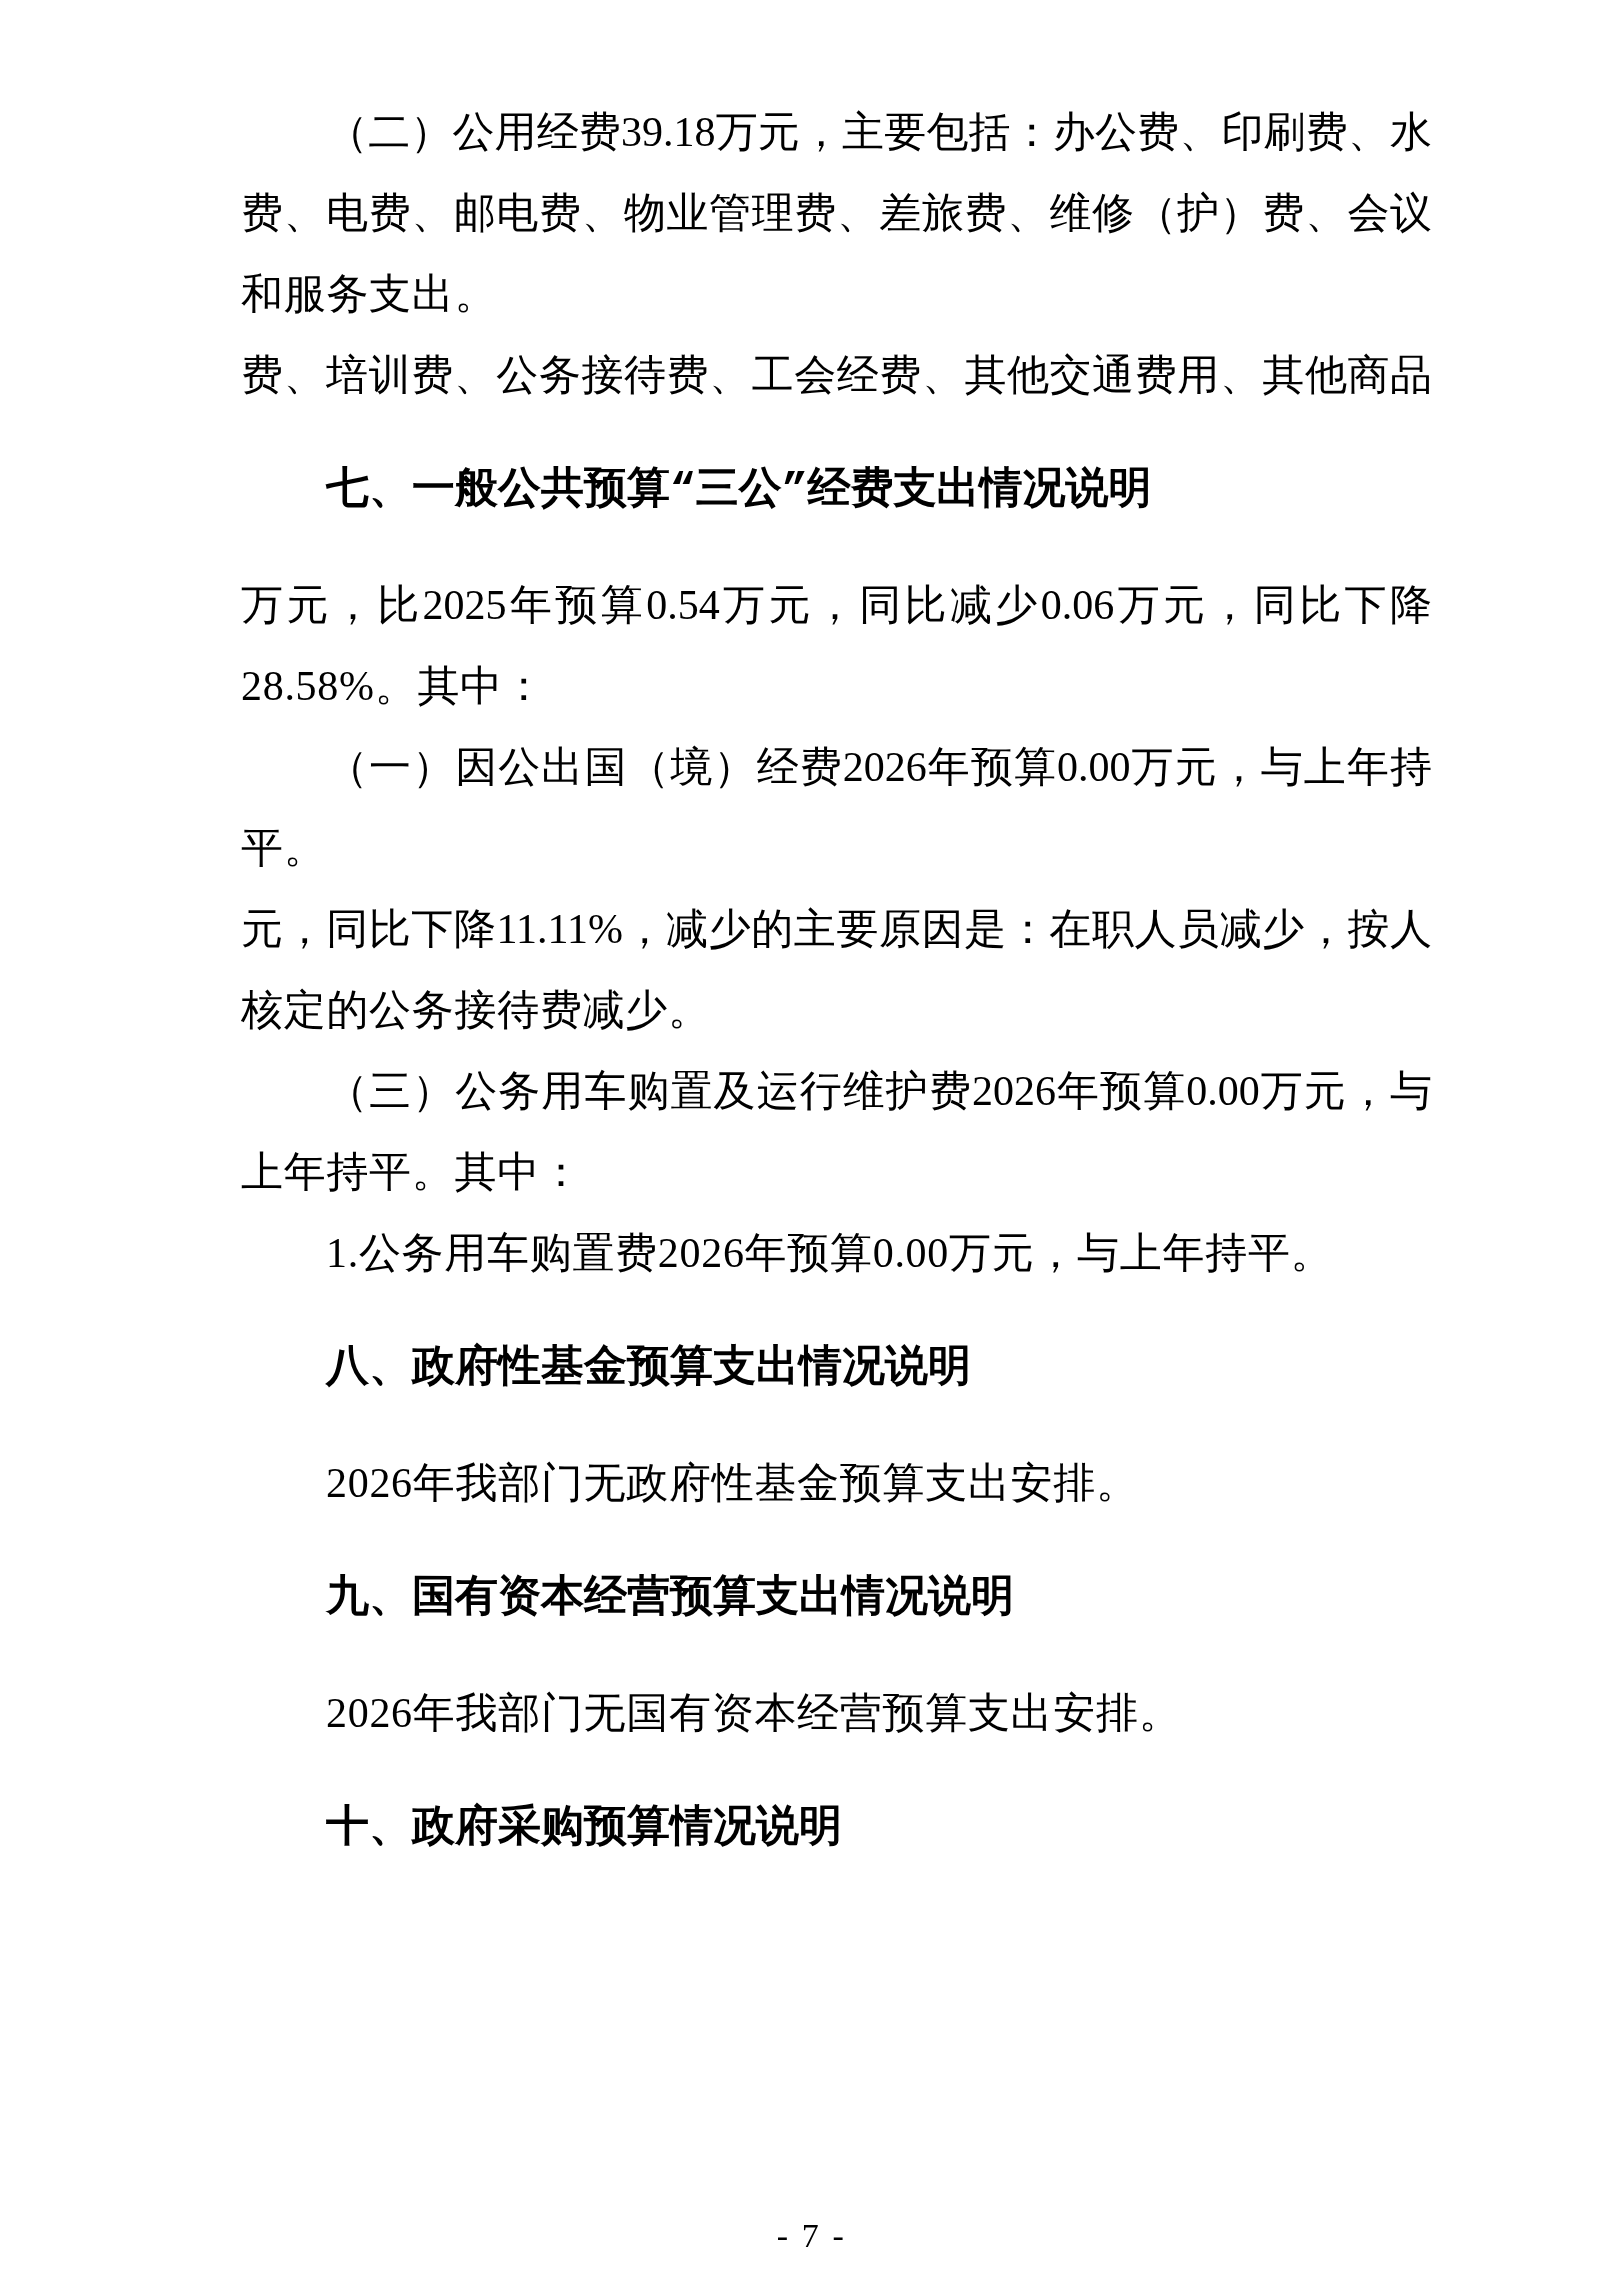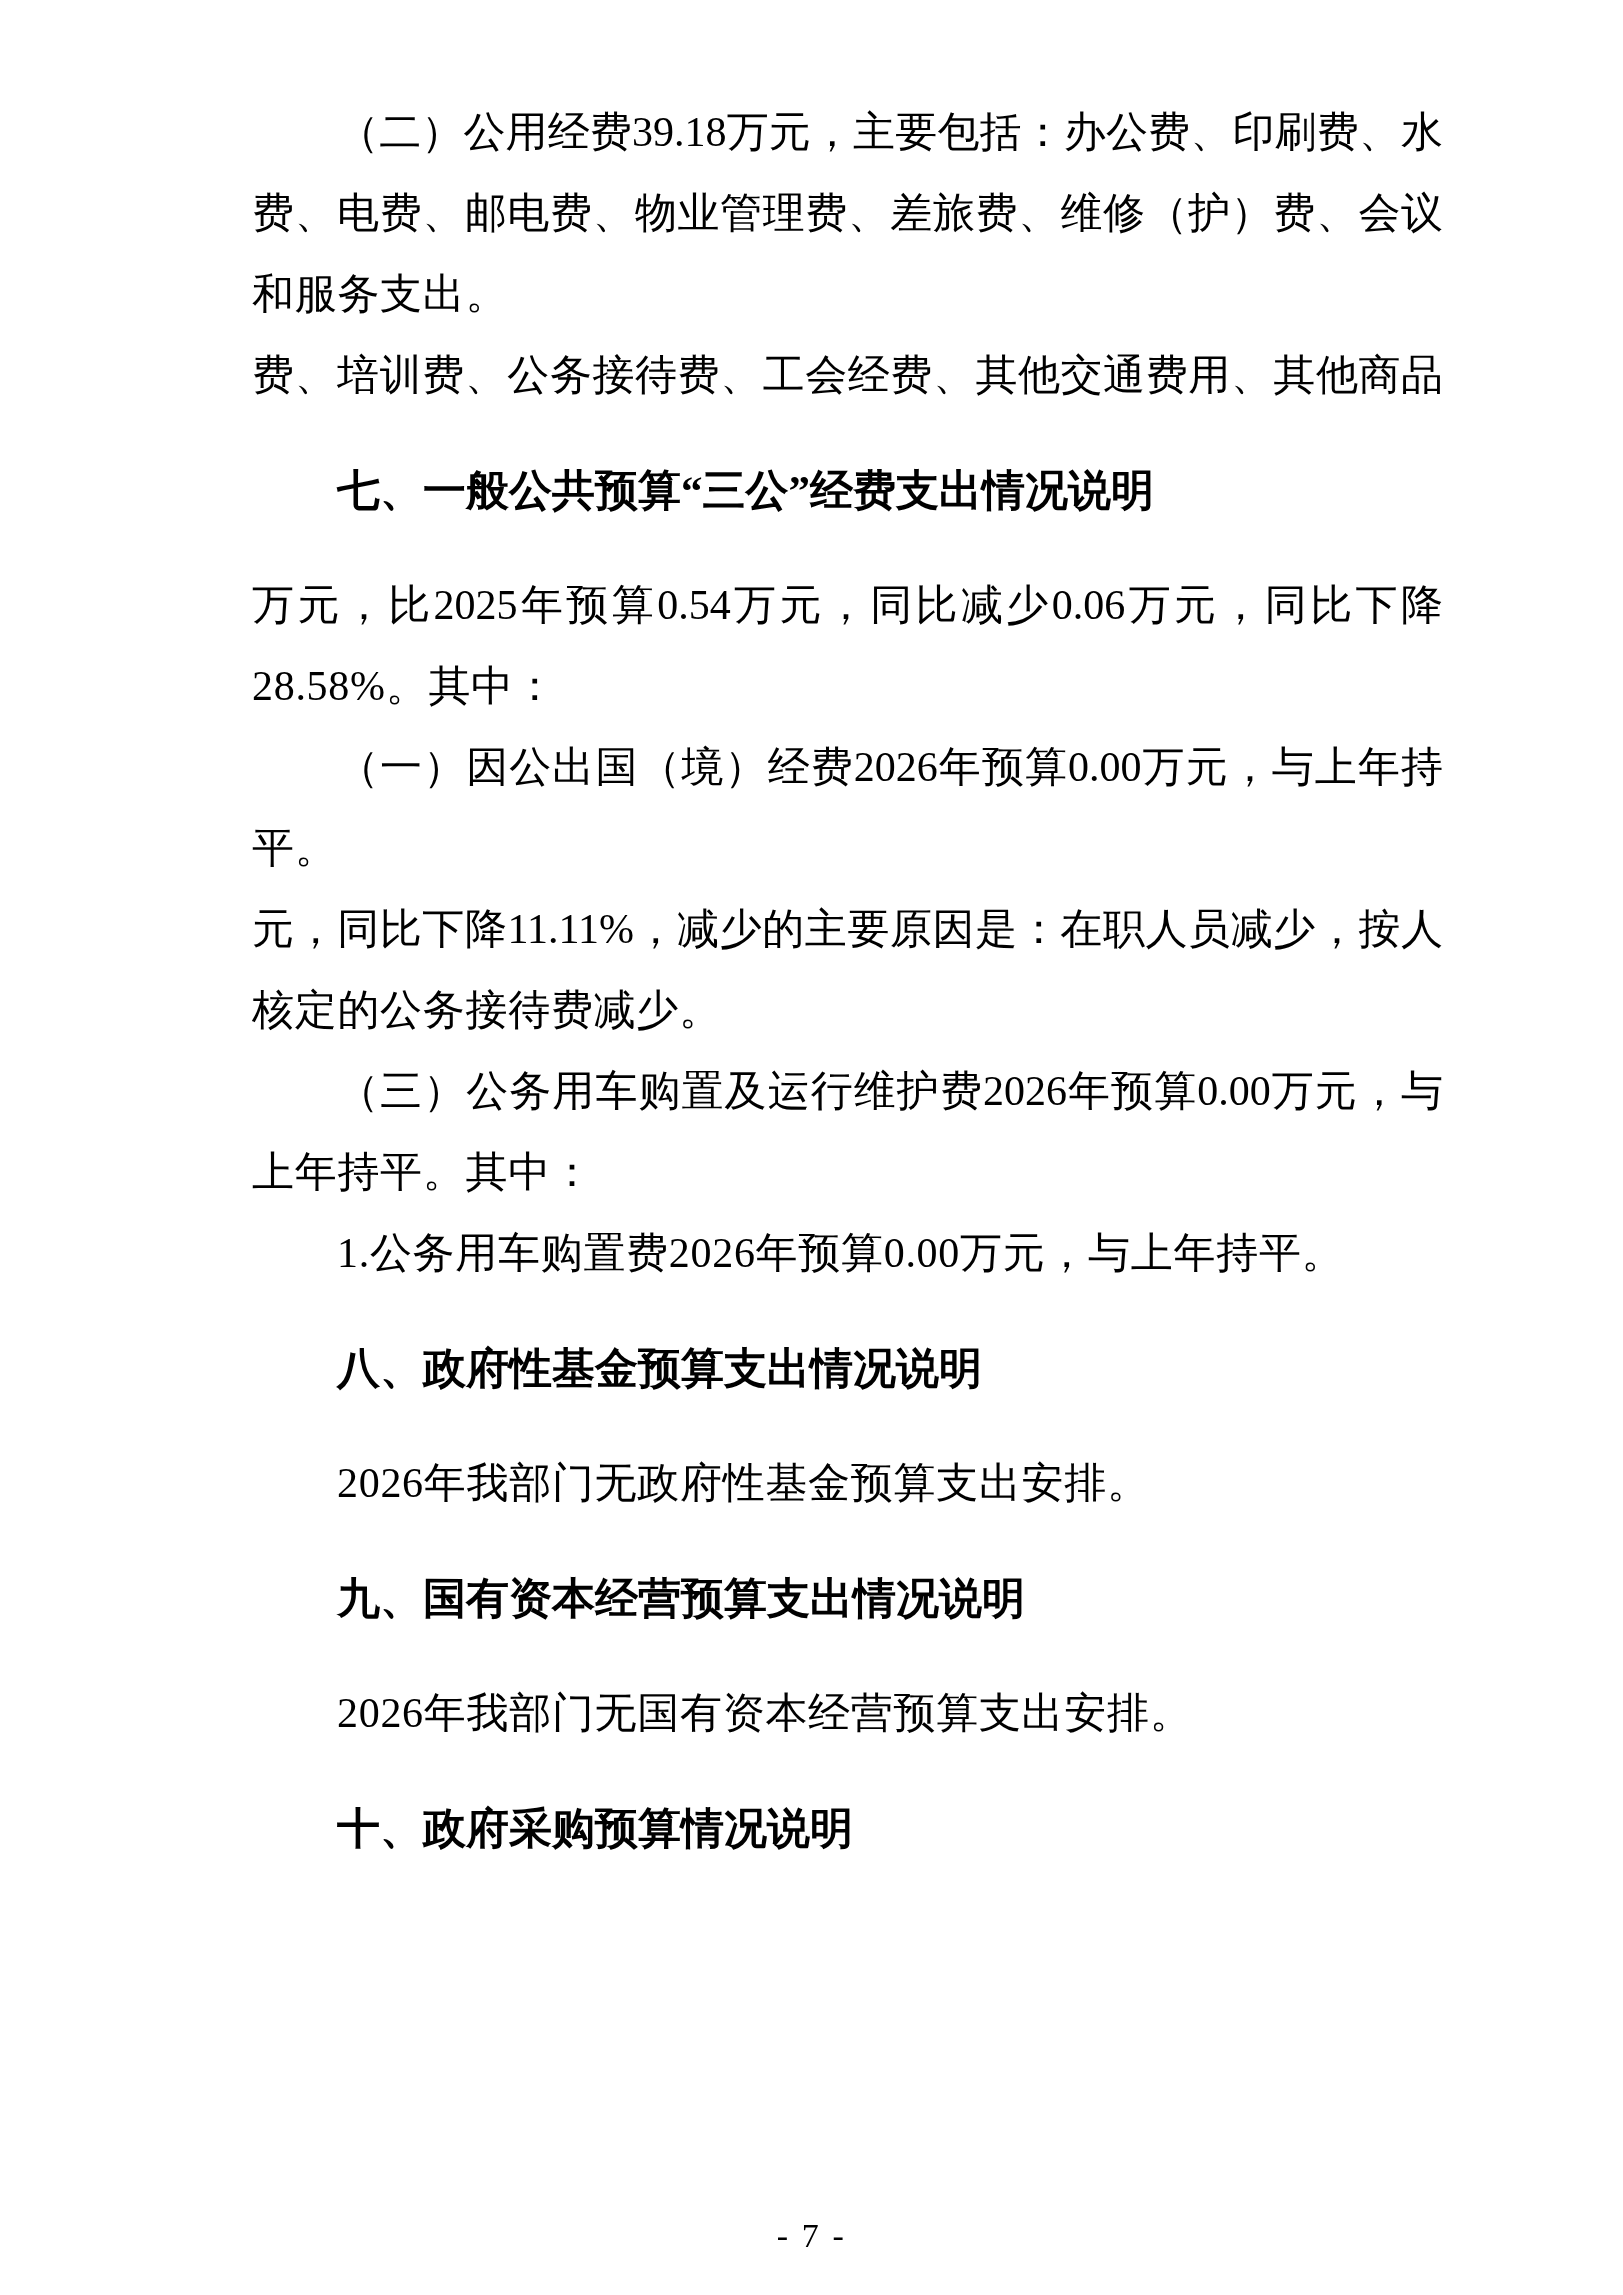--- a/index.html
+++ b/index.html
@@ -10,42 +10,42 @@
   .page {
     position: relative;
     width: 1623px;
     height: 2295px;
     background: #ffffff;
     color: #000000;
     overflow: hidden;
   }
   .content {
     position: absolute;
-    left: 252px;
+    left: 241px;
     top: 92px;
     width: 1191px;
   }
   .para { margin: 0; }
   .line {
     font-family: "Liberation Serif", serif;
     font-size: 42px;
     line-height: 81px;
     text-align: left;
     letter-spacing: 0.7px;
   }
   .line.justify {
     text-align: justify;
     text-align-last: justify;
     letter-spacing: 0;
   }
   .line.indent {
     text-indent: 85px;
   }
   .heading {
-    font-family: Liberation Serif, serif;
+    font-family: Liberation Mono, monospace;
     font-weight: 700;
     font-size: 43px;
     line-height: 81px;
     margin: 34px 0;
     text-indent: 85px;
   }
   .pageno {
     position: absolute;
     left: 0;
     top: 2196px;

